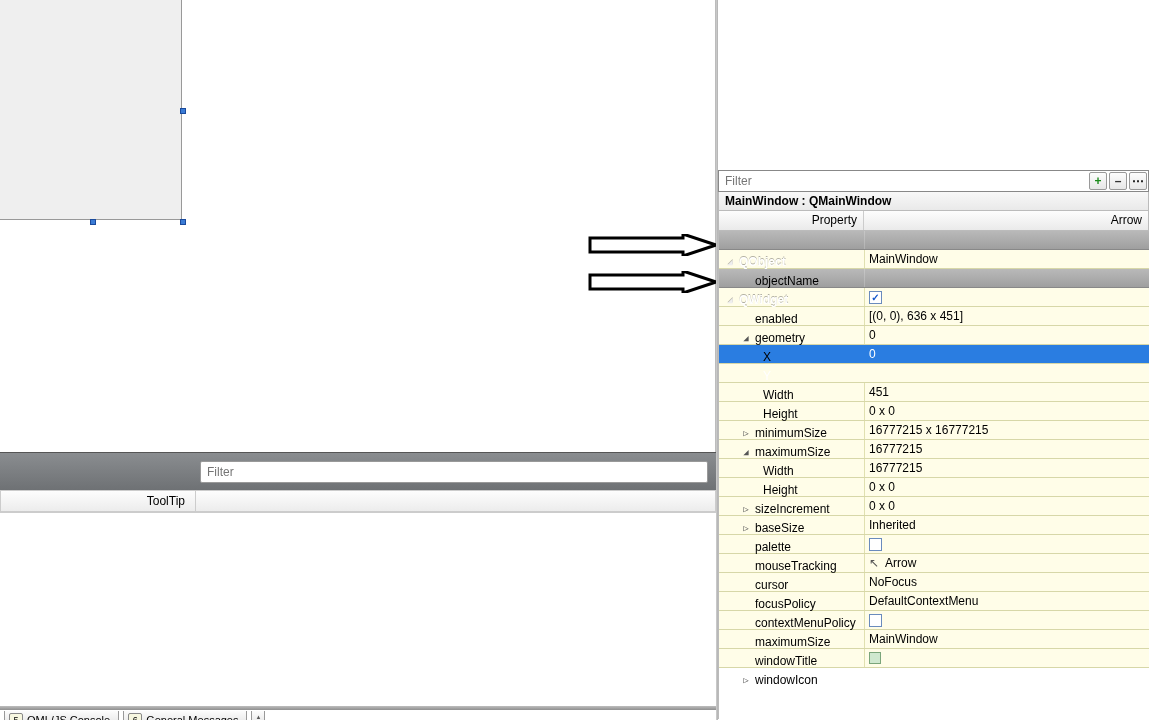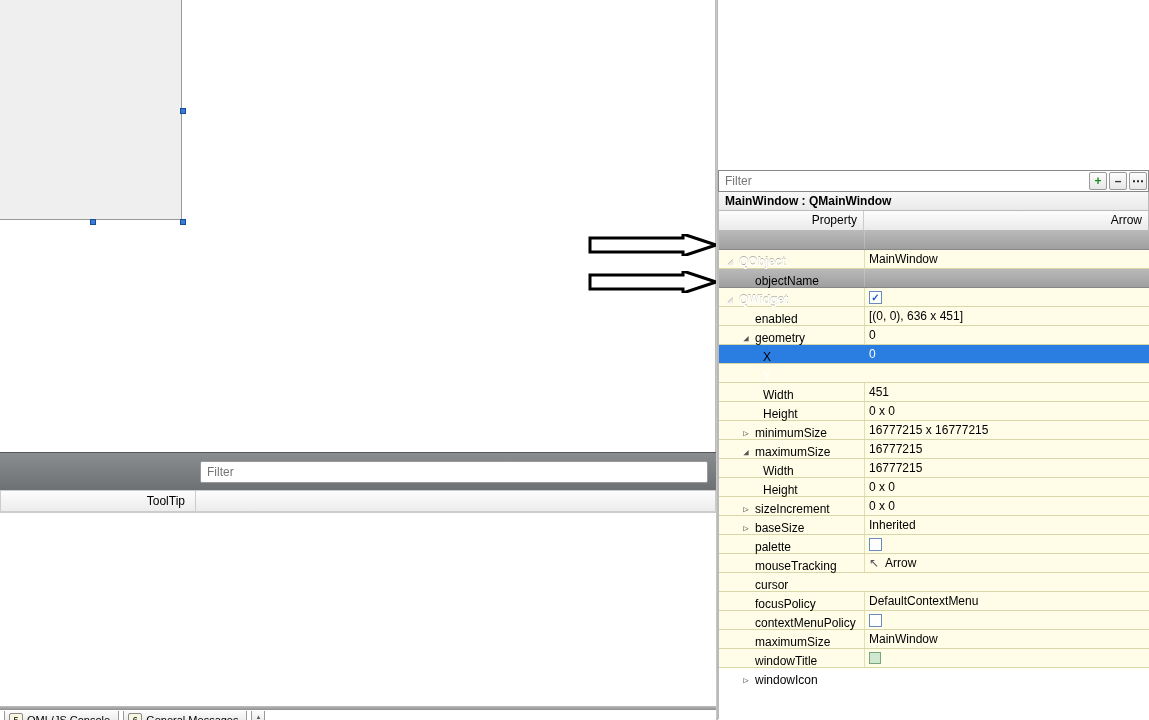--- a/index.html
+++ b/index.html
@@ -274,20 +274,23 @@
         <div class="c2">
             <span class="cursoricon"></span>
             <span>Arrow</span>
           </div>
       </div>
       <div class="row normal indent1">
         <div class="c1">
             <span class="exp none"></span>
             <span class="lbl">focusPolicy</span>
           </div>
+        <div class="c2">
+            <span>NoFocus</span>
+          </div>
       </div>
       <div class="row normal indent1">
         <div class="c1">
             <span class="exp none"></span>
             <span class="lbl">contextMenuPolicy</span>
           </div>
         <div class="c2">
             <span>DefaultContextMenu</span>
           </div>
       </div>

